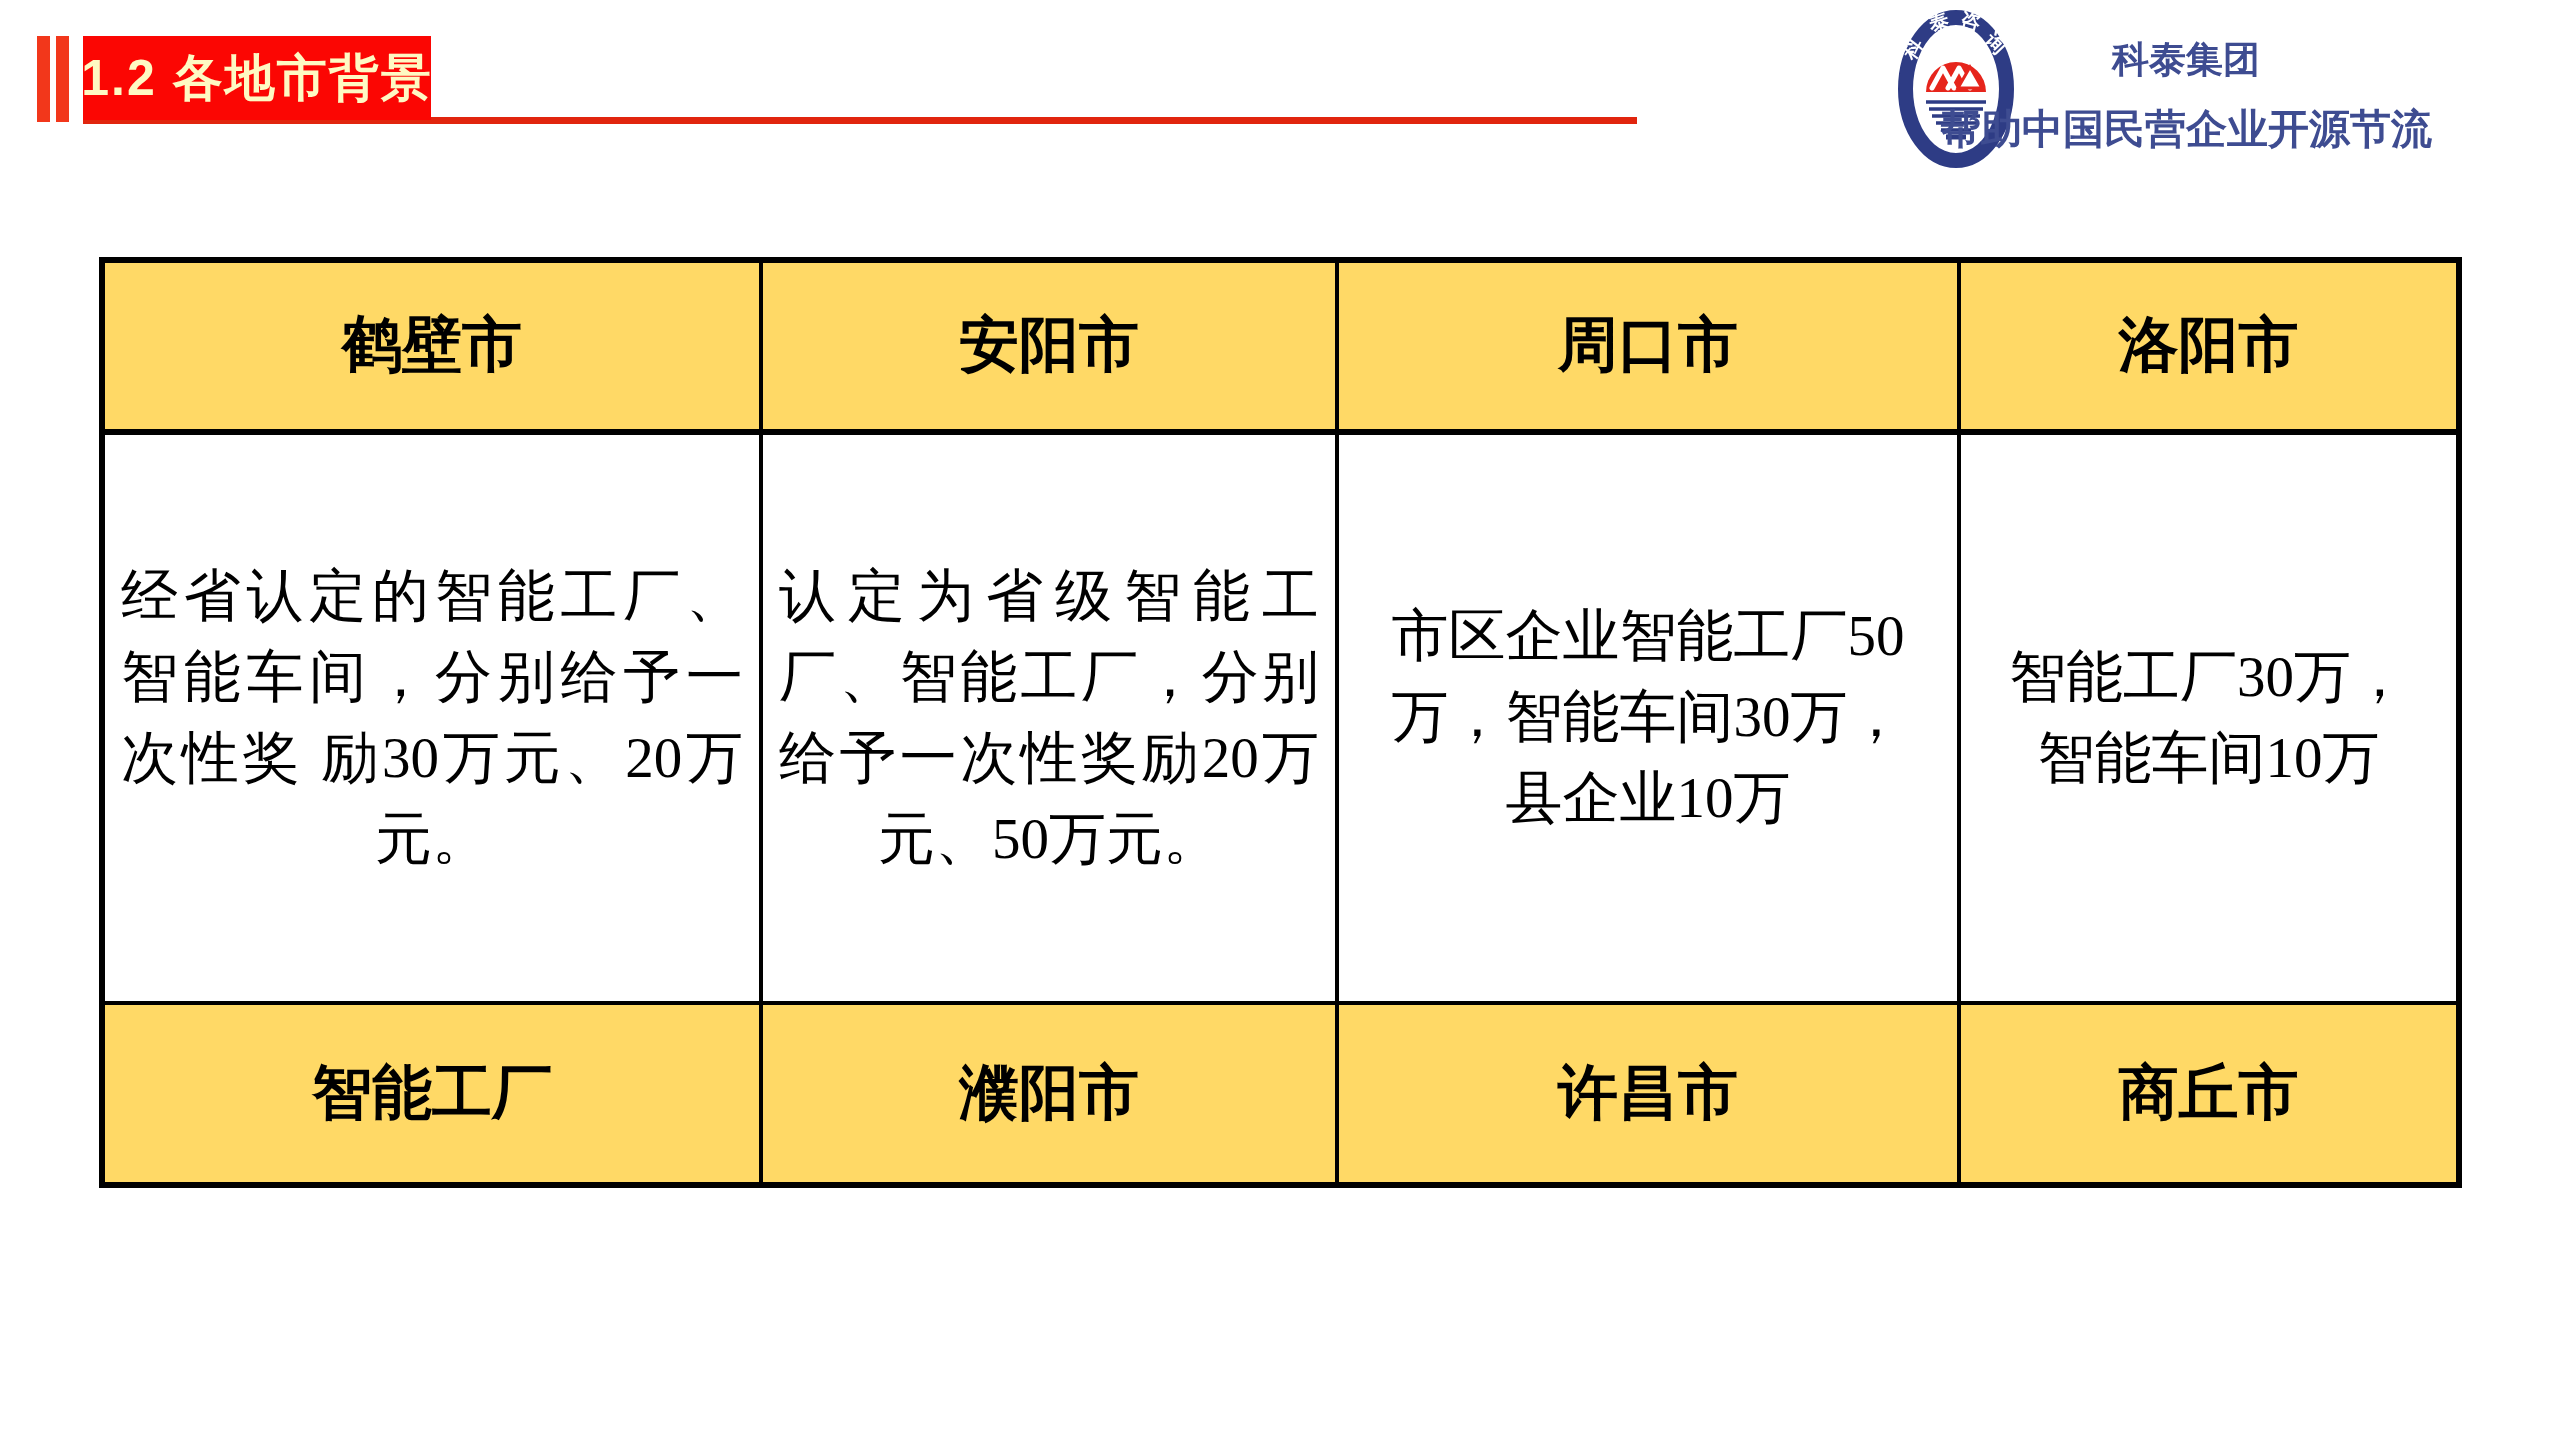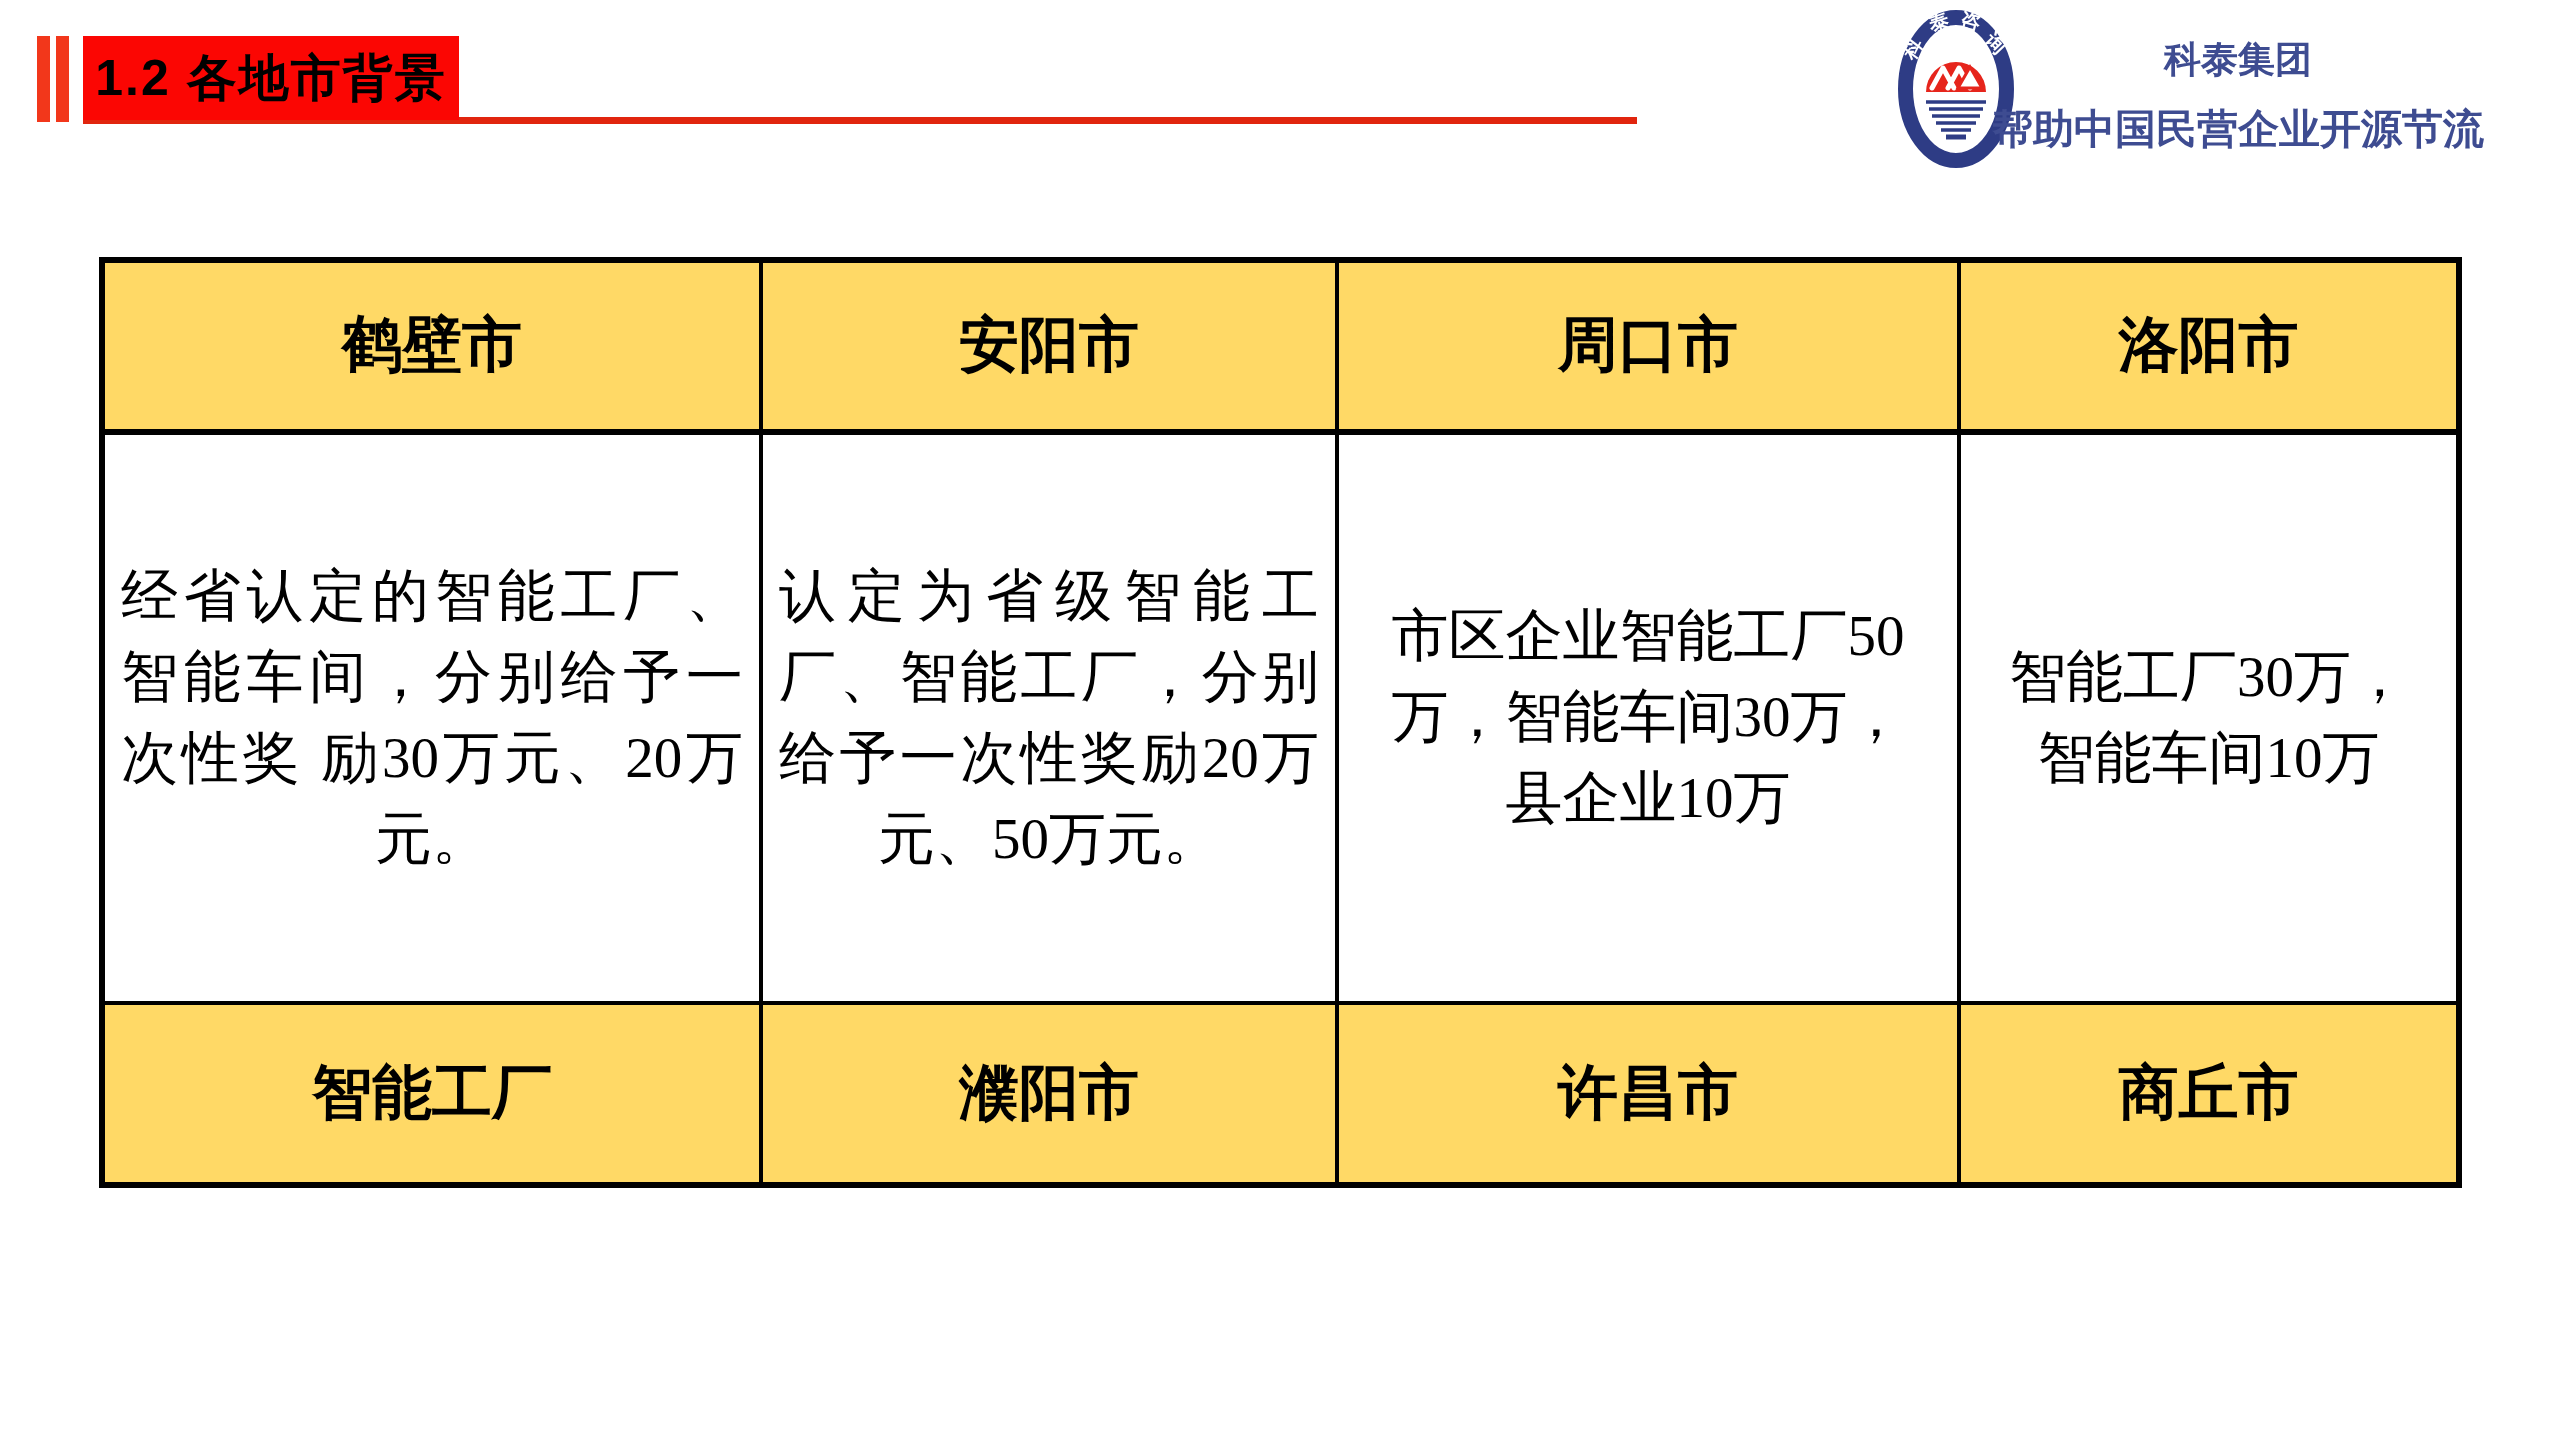--- a/index.html
+++ b/index.html
@@ -6,29 +6,29 @@
   .slide{
     position:relative;width:2560px;height:1440px;background:#ffffff;overflow:hidden;
     font-family:"Liberation Serif","DejaVu Serif",serif;color:#000;
   }
   
   .accent-bar{position:absolute;top:36px;width:13px;height:86px;background:#F2371B;}
   .accent-bar.b1{left:37px;}
   .accent-bar.b2{left:56px;}
   .title-underline{position:absolute;left:83px;top:117px;width:1554px;height:7px;background:#E1250E;z-index:1;}
   .title-box{
-    position:absolute;left:83px;top:36px;width:376px;height:84px;background:#FB0603;z-index:2;
+    position:absolute;left:83px;top:36px;width:348px;height:84px;background:#FB0603;z-index:2;
     display:flex;align-items:center;justify-content:center;
-    color:#000000;font-family:"Liberation Sans","DejaVu Sans",sans-serif;
+    color:#fef9c3;font-family:"Liberation Sans","DejaVu Sans",sans-serif;
     font-weight:bold;font-size:50px;letter-spacing:2px;white-space:nowrap;
   }
   
   .emblem{position:absolute;left:1896px;top:8px;width:120px;height:162px;}
   .logo-text{
-    position:absolute;left:1978px;top:40px;width:520px;text-align:center;
+    position:absolute;left:1926px;top:40px;width:520px;text-align:center;
     color:#3E4C91;font-family:"Liberation Sans","DejaVu Sans",sans-serif;font-weight:bold;
   }
   .logo-company{font-size:37px;line-height:1.1;}
   .logo-slogan{font-size:41px;line-height:1.1;margin-top:26px;letter-spacing:0px;}
   
   table.city-table{
     position:absolute;left:99px;top:257px;width:2357px;height:931px;
     border-collapse:collapse;table-layout:fixed;background:#fff;
     border:6px solid #000;
   }

